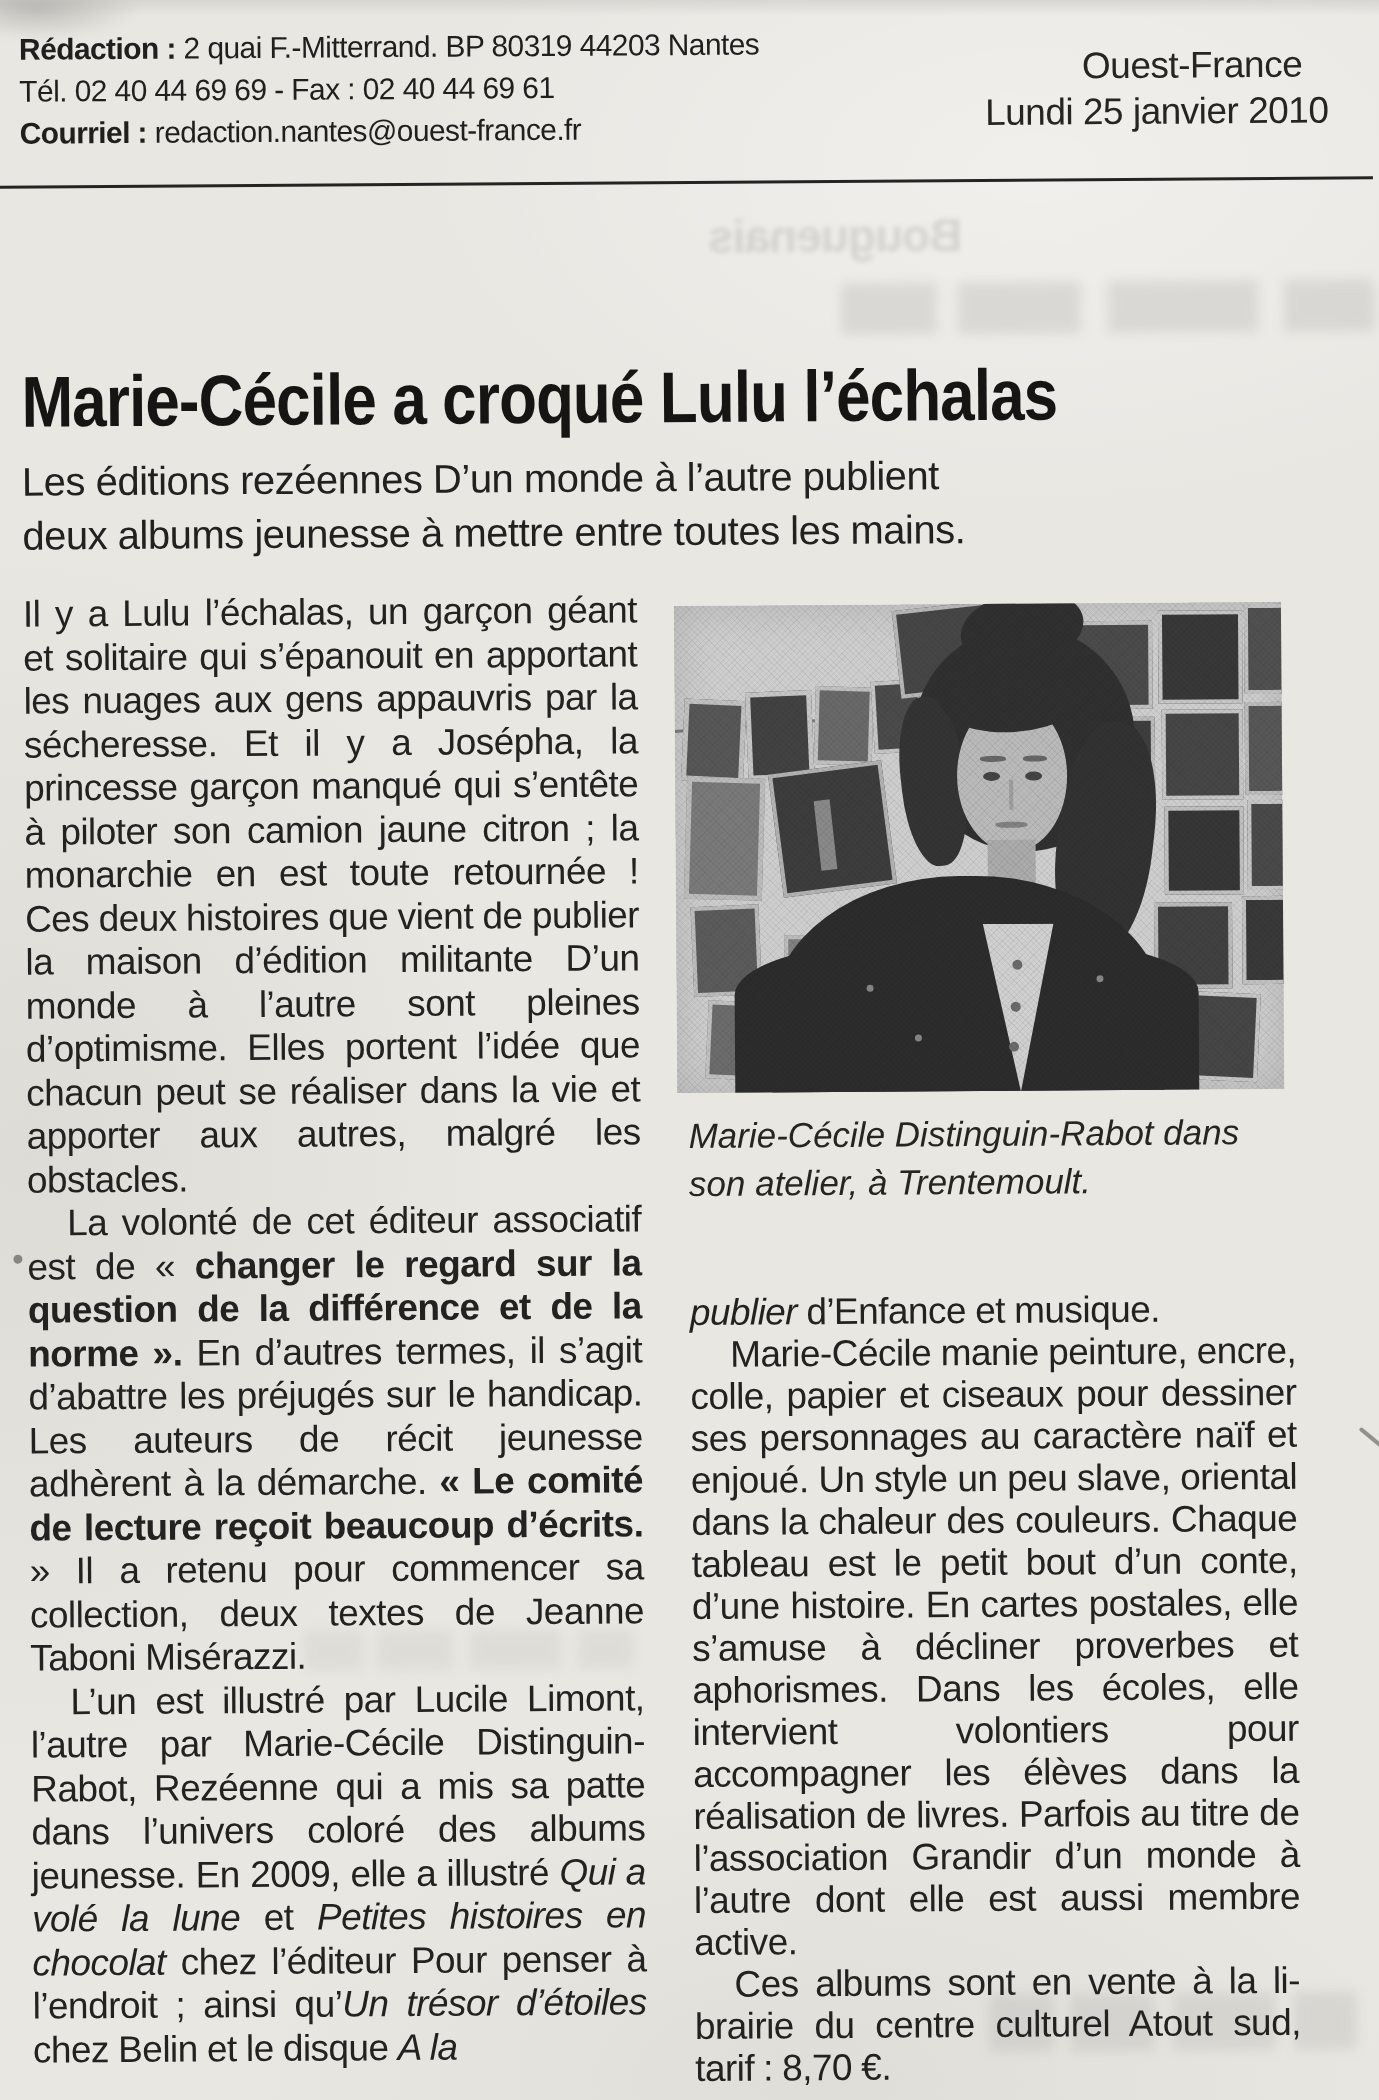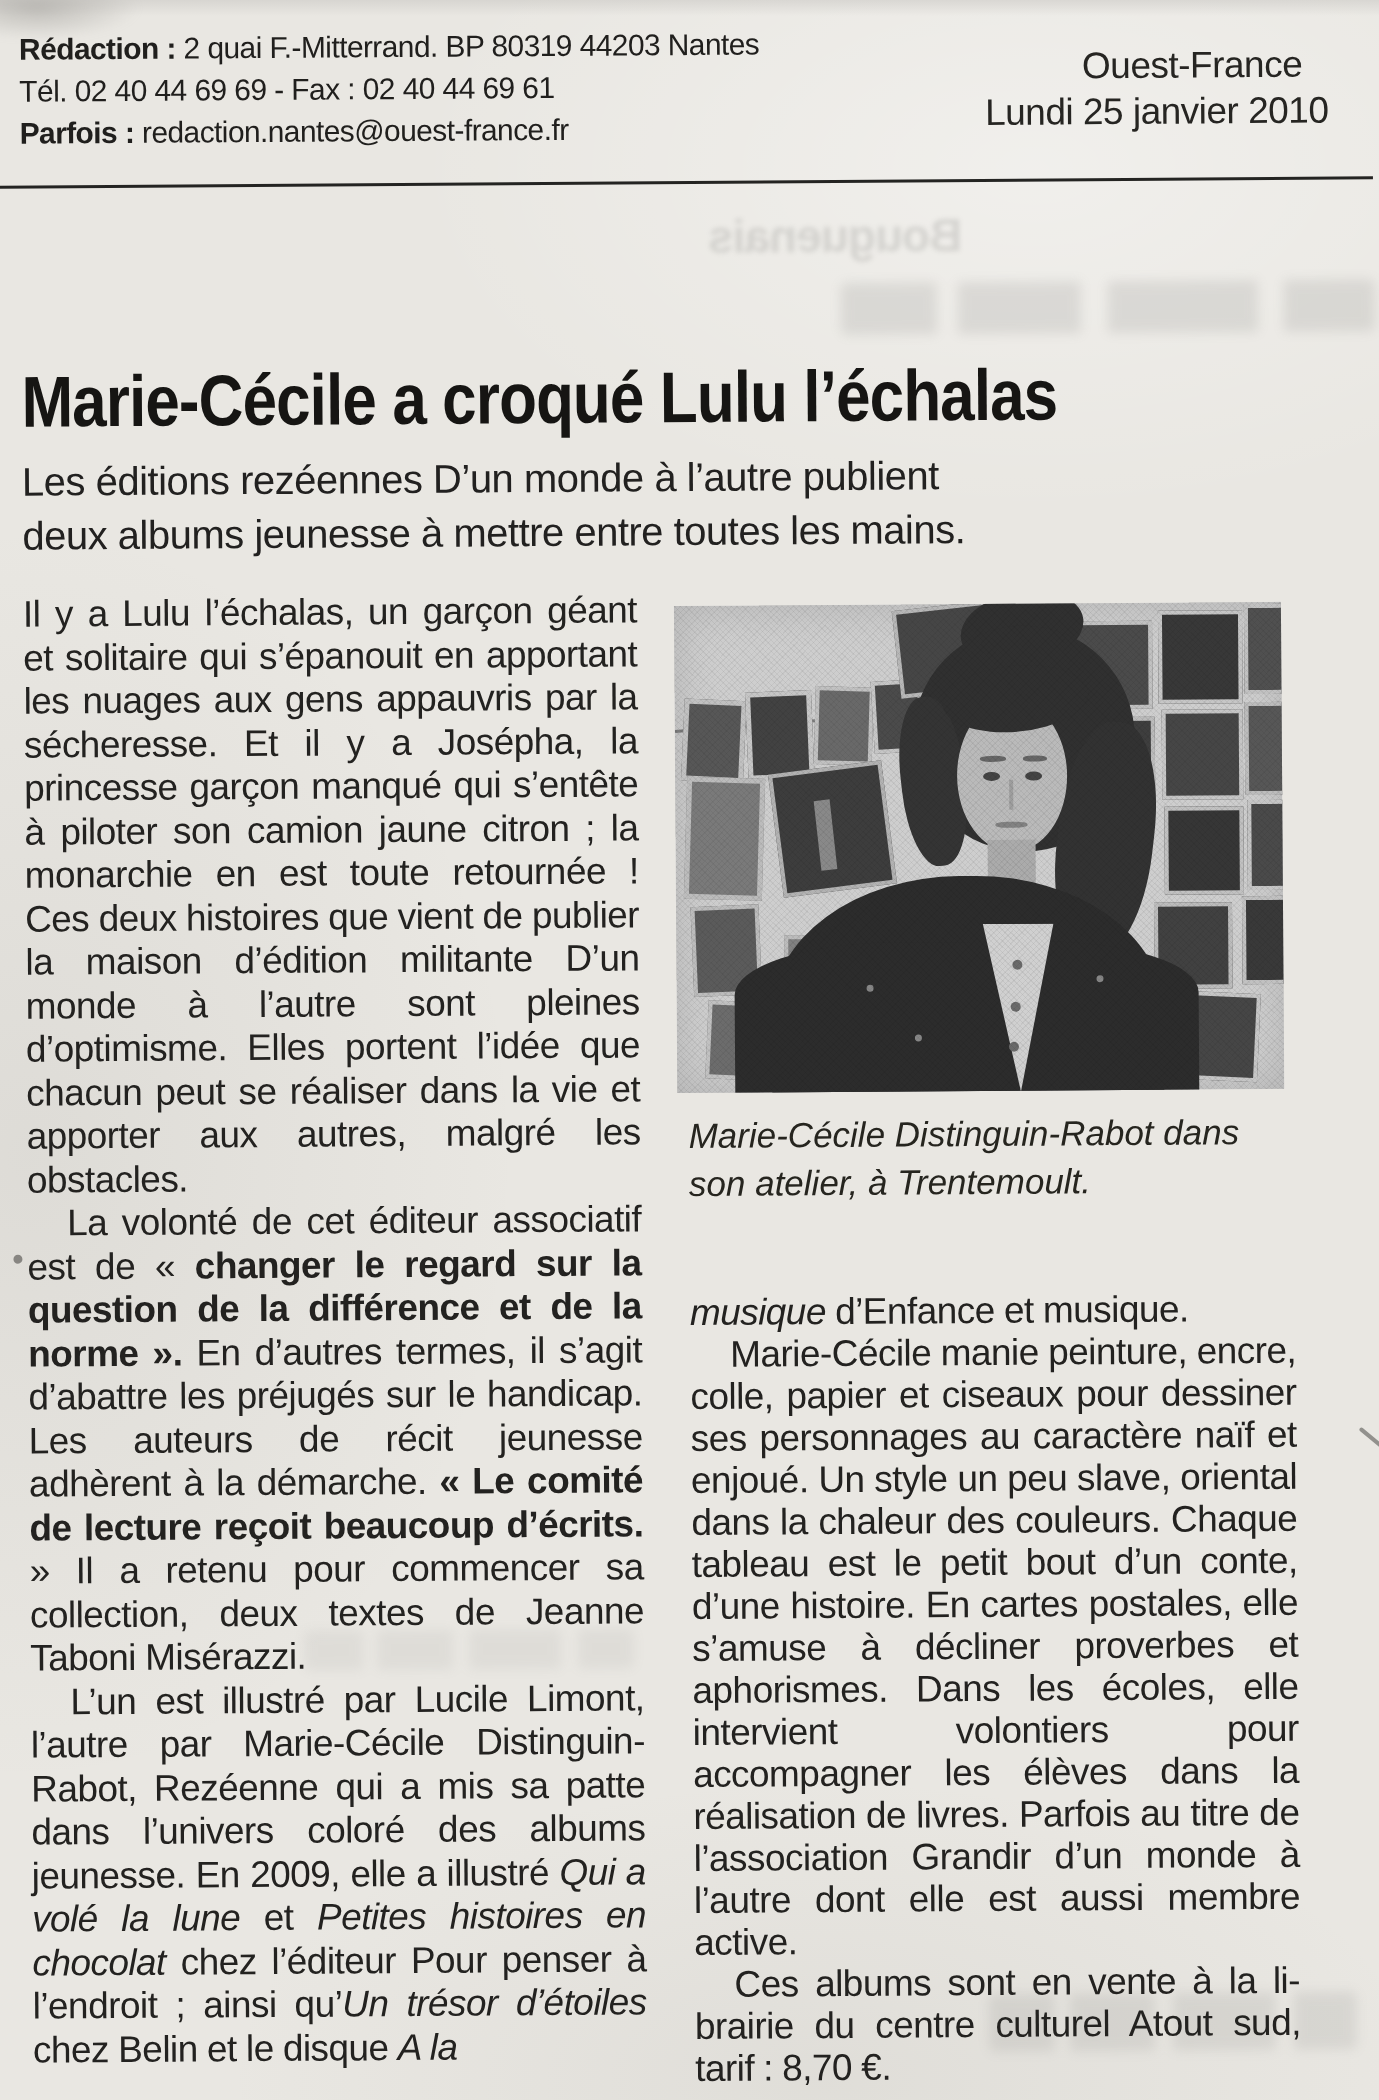--- a/index.html
+++ b/index.html
@@ -80,21 +80,21 @@
 <body>
 
 <div class="sheet">
   <div class="smudge-corner"></div>
   <div class="tilt">
 
     <header>
       <div class="mast-left">
         <p><span class="b">Rédaction :</span> <span>2 quai F.-Mitterrand. BP 80319 44203 Nantes</span></p>
         <p>Tél. 02 40 44 69 69 - Fax : 02 40 44 69 61</p>
-        <p><span class="b">Parfois :</span> <span>redaction.nantes@ouest-france.fr</span></p>
+        <p><span class="b">Courriel :</span> <span>redaction.nantes@ouest-france.fr</span></p>
       </div>
       <div class="mast-right">
         <p>Ouest-France</p>
         <p class="date">Lundi 25 janvier 2010</p>
       </div>
     </header>
     <div class="rule"></div>
 
     <div class="ghost ghost-bouguenais">Bouguenais</div>
     <div class="ghost ghost-bar ghost-headline"></div>
@@ -161,19 +161,19 @@
       <div class="ph" style="left:334px;top:398px;width:10px;height:10px;border-radius:50%;background:#6b675f"></div>
       <div class="ph" style="left:332px;top:438px;width:10px;height:10px;border-radius:50%;background:#6b675f"></div>
       <div class="ph" style="left:190px;top:380px;width:7px;height:7px;border-radius:50%;background:#8a857c"></div>
       <div class="ph" style="left:238px;top:430px;width:7px;height:7px;border-radius:50%;background:#8a857c"></div>
       <div class="ph" style="left:420px;top:372px;width:7px;height:7px;border-radius:50%;background:#8a857c"></div>
     </figure>
     <p class="caption">Marie-Cécile Distinguin-Rabot dans
 son atelier, à Trentemoult.</p>
 
     <section class="col col-right">
-      <p><i>musique</i><span> d’Enfance et musique.</span></p>
+      <p><i>publier</i><span> d’Enfance et musique.</span></p>
       <p class="indent">Marie-Cécile manie peinture, encre, colle, papier et ciseaux pour dessiner ses personnages au carac­tère naïf et enjoué. Un style un peu slave, oriental dans la chaleur des couleurs. Chaque tableau est le pe­tit bout d’un conte, d’une histoire. En cartes postales, elle s’amuse à décli­ner proverbes et aphorismes. Dans les écoles, elle intervient volontiers pour accompagner les élèves dans la réalisation de livres. Parfois au titre de l’association Grandir d’un monde à l’autre dont elle est aussi membre active.</p>
       <p class="indent">Ces albums sont en vente à la li­brairie du centre culturel Atout sud, tarif : 8,70 €.</p>
     </section>
 
   </div>
 </div>
 
 </body></html>

